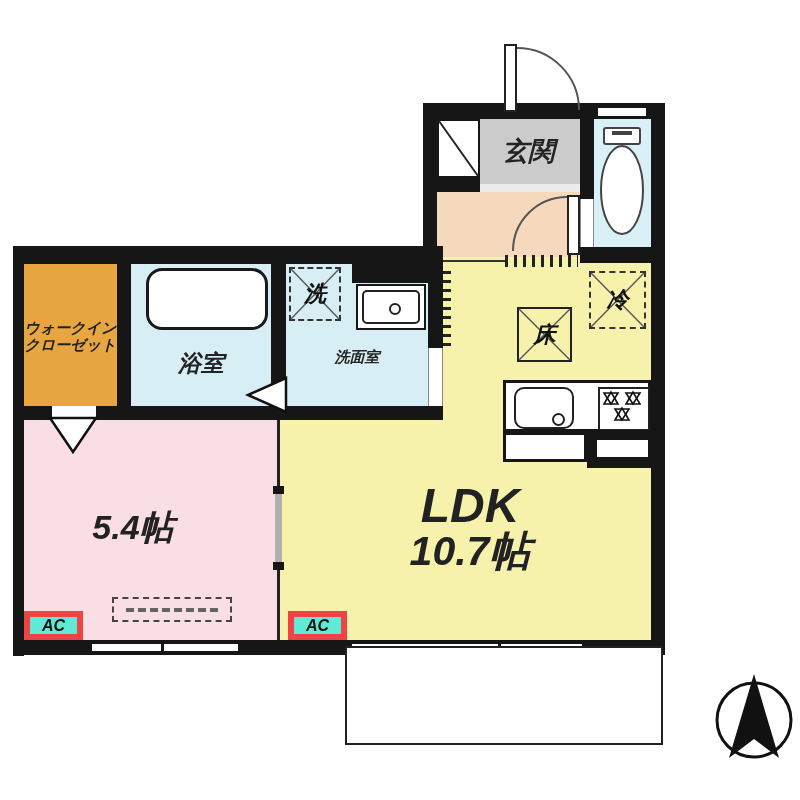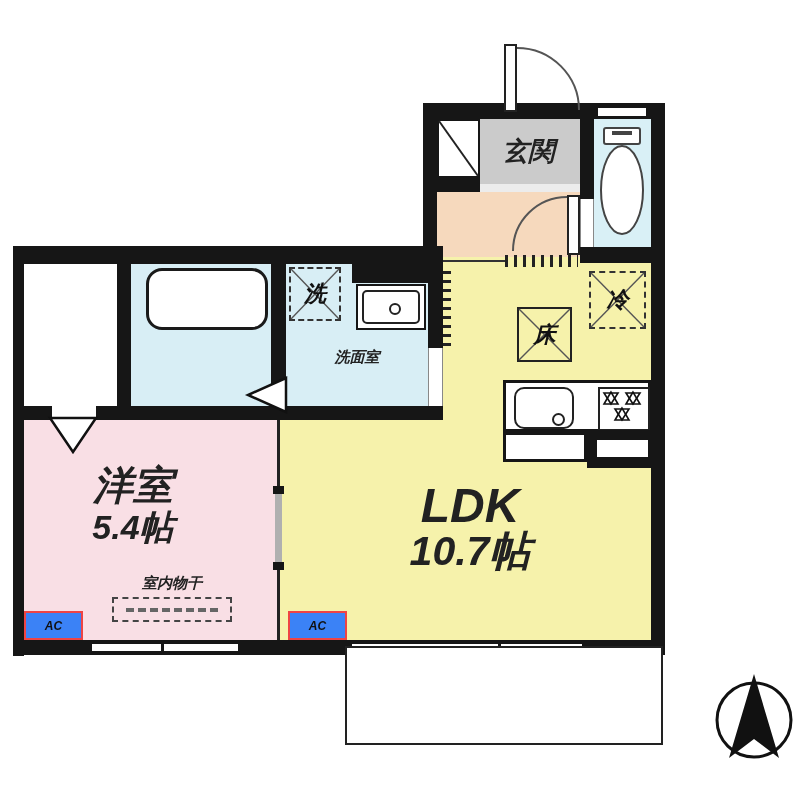--- a/index.html
+++ b/index.html
@@ -76,38 +76,42 @@
   
   .bath-label{left:131px;top:350px;width:140px;font-size:23px;}
   .wash-label{left:286px;top:348px;width:142px;font-size:15px;}
   .ldk-label{left:370px;top:478px;width:200px;font-size:48px;}
   .ldk-size{left:370px;top:528px;width:200px;font-size:41px;}
   .bed-label{left:33px;top:462px;width:200px;font-size:40px;}
   .bed-size{left:33px;top:508px;width:200px;font-size:34px;}
   .dry-label{left:92px;top:574px;width:160px;font-size:15px;}
   .dry-box{left:112px;top:597px;width:120px;height:25px;border:2px dashed #444;display:flex;align-items:center;justify-content:center;}
   .dry-pole{width:92px;height:0;border-top:4px dashed #666;}
-  .ac{width:59px;height:29px;background:#3b82f6;border:2px solid #ef4444;display:flex;align-items:center;justify-content:center;font-size:12px;font-weight:bold;color:#111;}
+  .ac{width:59px;height:29px;background:#5eead4;border:6px solid #ef4444;display:flex;align-items:center;justify-content:center;font-size:16px;font-weight:bold;color:#111;}
   .ac-bed{left:24px;top:611px;} .ac-ldk{left:288px;top:611px;}
   
   .balc-outer{left:345px;top:646px;width:318px;height:99px;background:#fff;border:2px solid #222;}
   .balc-inner{left:352px;top:650px;width:294px;height:86px;background:#c7c7c7;border:2px solid #909090;display:flex;align-items:center;justify-content:center;font-size:26px;font-weight:bold;color:#333;}
   svg{position:absolute;overflow:visible;}
 </style>
 </head>
 <body>
 
 <div id="canvas">
 
   <div class="abs room genkan label">
       <span>玄関</span>
     </div>
   <div class="abs genkan-step"></div>
   <div class="abs hallway"></div>
   <div class="abs toilet"></div>
+  <div class="abs room wic label">
+    <span>ウォークイン</span>
+    <span>クローゼット</span>
+  </div>
   <div class="abs bathroom"></div>
   <div class="abs washroom"></div>
   <div class="abs ldk-a"></div>
   <div class="abs ldk-b"></div>
   <div class="abs bedroom"></div>
 
   <div class="abs bathtub"></div>
 
   <div class="abs dashed-box washer-box">
     <svg class="xmark" viewBox="0 0 52 54">
@@ -218,26 +222,25 @@
   </svg>
   <svg style="left:230px;top:374px;width:60px;height:42px" viewBox="0 0 60 42">
     <polygon points="56,4 56,38 18,21" fill="#fff" stroke="#111" stroke-width="2.5"></polygon>
   </svg>
 
   <div class="abs slide-wall"></div>
   <div class="abs slide-door"></div>
   <div class="abs slide-tick tick1"></div>
   <div class="abs slide-tick tick2"></div>
 
+  <div class="abs label bath-label">浴室</div>
   <div class="abs label wash-label">洗面室</div>
   <div class="abs label ldk-label">LDK</div>
   <div class="abs label ldk-size">10.7帖</div>
-  <div class="abs label bed-label">洋室</div>
   <div class="abs label bed-size">5.4帖</div>
-  <div class="abs label dry-label">室内物干</div>
   <div class="abs dry-box">
       <div class="dry-pole"></div>
     </div>
   <div class="abs ac ac-bed">AC</div>
   <div class="abs ac ac-ldk">AC</div>
 
   <div class="abs balc-outer"></div>
 
   <svg style="left:712px;top:670px;width:84px;height:96px" viewBox="0 0 84 96">
     <circle cx="42" cy="50" r="37" fill="#fff" stroke="#111" stroke-width="3"></circle>

